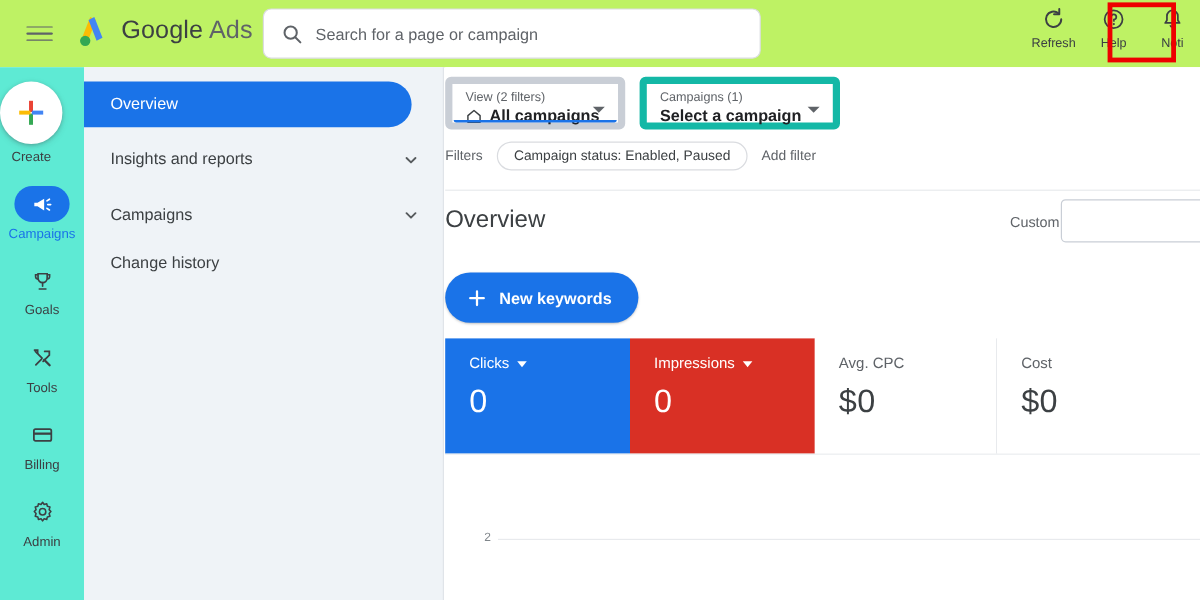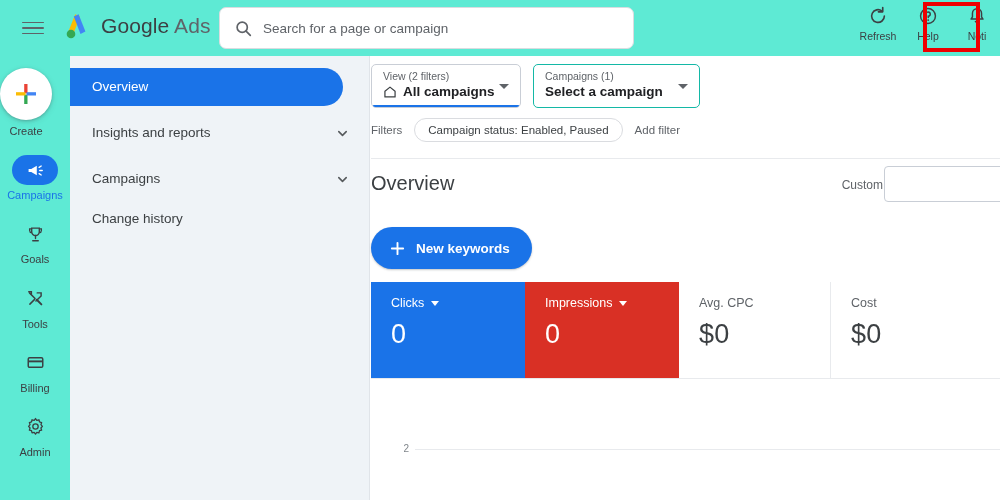--- a/index.html
+++ b/index.html
@@ -8,21 +8,21 @@
     overflow: hidden;
     background: #ffffff;
     font-family: "Liberation Sans", sans-serif;
     -webkit-font-smoothing: antialiased;
   }
   #app { position: relative; width: 1000px; height: 500px; background:#fff; }
 
   
   .topbar {
     position: absolute; top: 0; left: 0; width: 1000px; height: 56px;
-    background: #5eead4; display: flex; align-items: center;
+    background: #bef264; display: flex; align-items: center;
   }
   .hamburger {
     position: absolute; left: 22px; top: 16px;
     width: 24px; height: 24px; cursor: pointer;
     display:flex; flex-direction:column; justify-content:center; gap:4px;
   }
   .hamburger i { display:block; width:22px; height:1.6px; background:#5f6368; border-radius:1px; }
 
   .brand { position:absolute; left:62px; top:12px; display:flex; align-items:center; gap:9px; }
   .ads-logo { width:30px; height:28px; position:relative; }
@@ -94,21 +94,21 @@
   }
   .nav-row .nv-text { flex:1; line-height:1.25; }
   .nav-row.two-line { height:50px; }
   .chev { width:13px; height:13px; flex:0 0 13px; opacity:.85; }
 
   
   .main { position:absolute; left:371px; top:56px; width:629px; height:444px; background:#fff; }
 
   .selectors { position:absolute; left:0; top:8px; display:flex; gap:12px; }
   .sel-box {
-    height:44px; border:1px solid #14b8a6; border-radius:5px; background:#fff;
+    height:44px; border:6px solid #14b8a6; border-radius:5px; background:#fff;
     padding:5px 11px 0 11px; display:flex; flex-direction:column;
     justify-content:flex-start; cursor:pointer; position:relative; min-width:0;
   }
   .sel-box.focused { border-color:#c9ced6; }
   .sel-box.focused::after {
     content:""; position:absolute; left:1px; right:1px; bottom:0px;
     height:2.5px; background:#1a73e8; border-radius:0 0 4px 4px;
   }
   .sel-top { font-size:10.5px; color:#5f6368; line-height:12px; }
   .sel-bottom { display:flex; align-items:center; gap:6px; font-size:13.5px;

